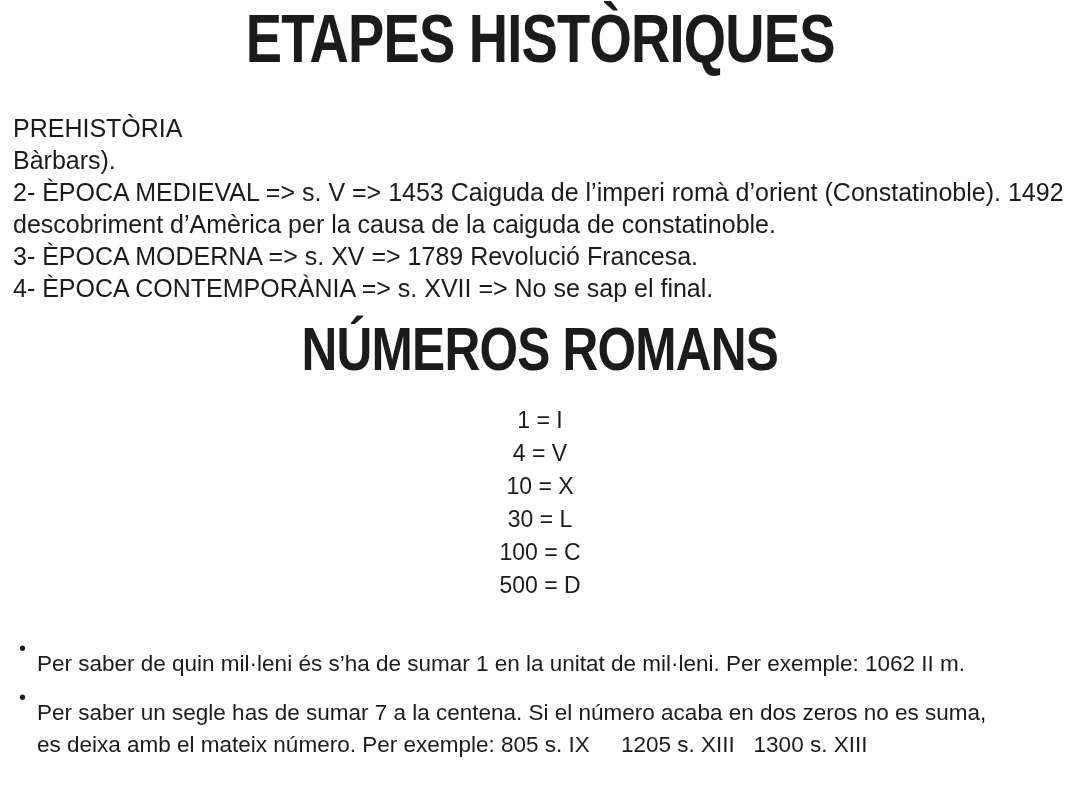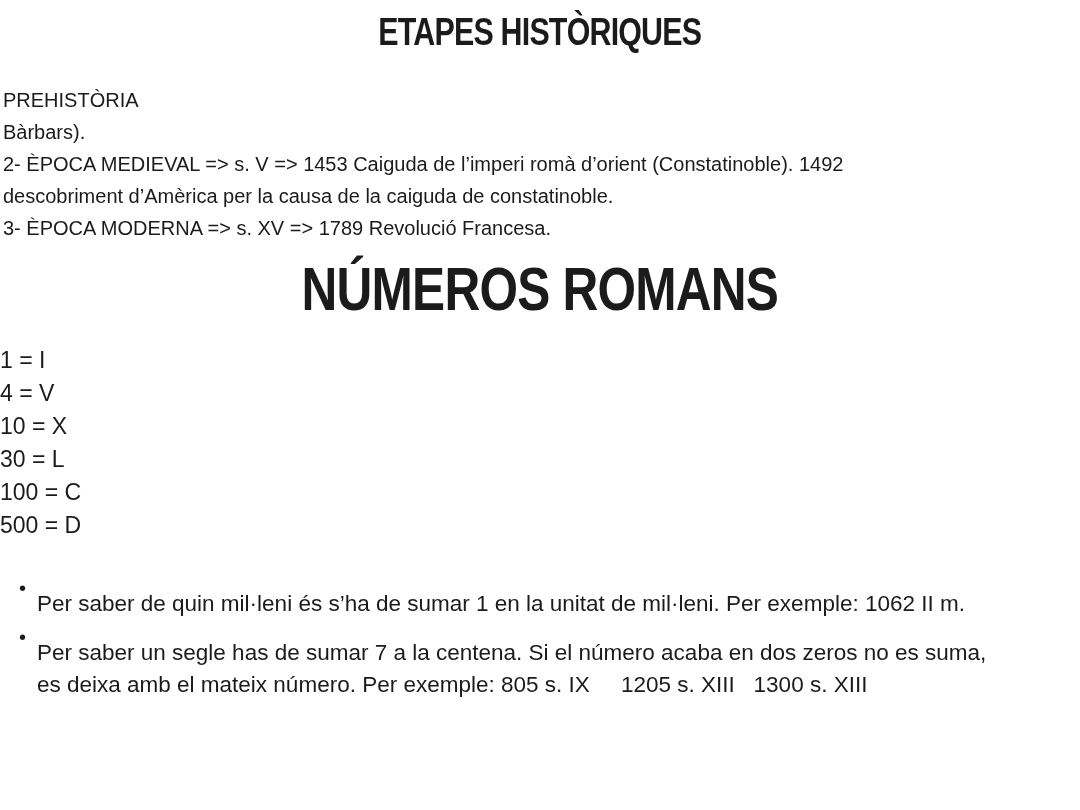--- a/index.html
+++ b/index.html
@@ -21,40 +21,41 @@
     font-weight: 700;
     white-space: nowrap;
   }
   .heading .condensed {
     display: inline-block;
     transform: scaleX(0.80);
     transform-origin: 50% 50%;
     letter-spacing: -1px;
   }
   .main-title {
-    font-size: 38px;
+    margin-top: 6px;
+    font-size: 68px;
     line-height: 64px;
   }
   .history {
-    margin-top: 20px;
-    padding-left: 3px;
-    font-size: 20px;
+    margin-top: 42px;
+    padding-left: 13px;
+    font-size: 25px;
     line-height: 32px;
   }
   .history .t-line {
     white-space: pre;
   }
   .roman-title {
     margin-top: 12px;
     font-size: 62px;
     line-height: 66px;
   }
   .roman-list {
     margin-top: 22px;
-    text-align: left;
+    text-align: center;
     font-size: 23px;
     line-height: 33px;
   }
   .roman-list .t-line {
     white-space: pre;
   }
   .notes {
     margin-top: 30px;
     font-size: 22.5px;
     line-height: 32.5px;
@@ -86,20 +87,21 @@
   <div class="heading main-title">
     <span class="condensed">ETAPES HISTÒRIQUES</span>
   </div>
 
   <div class="history">
     <div class="t-line">PREHISTÒRIA</div>
     <div class="t-line">Bàrbars).</div>
     <div class="t-line">2- ÈPOCA MEDIEVAL =&gt; s. V =&gt; 1453 Caiguda de l’imperi romà d’orient (Constatinoble). 1492</div>
     <div class="t-line">descobriment d’Amèrica per la causa de la caiguda de constatinoble.</div>
     <div class="t-line">3- ÈPOCA MODERNA =&gt; s. XV =&gt; 1789 Revolució Francesa.</div>
+    <div class="t-line">4- ÈPOCA CONTEMPORÀNIA =&gt; s. XVII =&gt; No se sap el final.</div>
   </div>
 
   <div class="heading roman-title">
     <span class="condensed">NÚMEROS ROMANS</span>
   </div>
 
   <div class="roman-list">
     <div class="t-line">1 = I</div>
     <div class="t-line">4 = V</div>
     <div class="t-line">10 = X</div>

